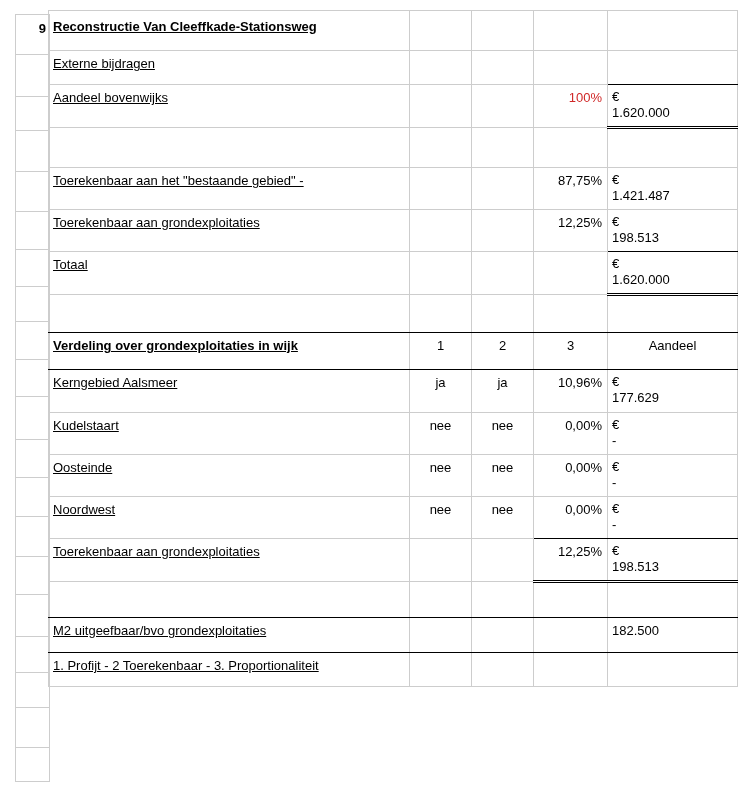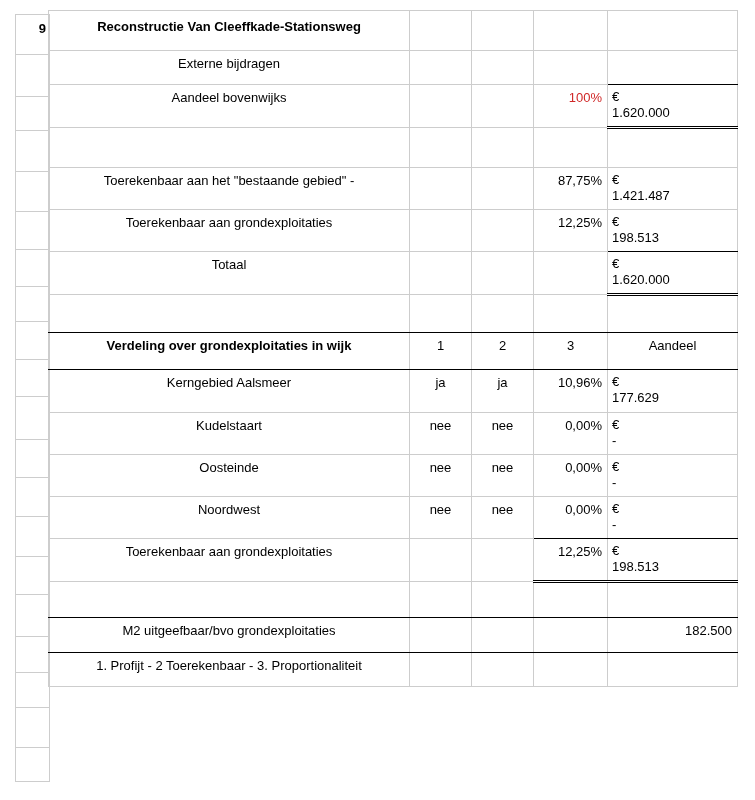--- a/index.html
+++ b/index.html
@@ -16,24 +16,24 @@
            border-left:1px solid var(--grid);border-right:1px solid var(--grid);
            border-top:1px solid var(--grid);}
   #row-col .rc{box-sizing:border-box;border-bottom:1px solid var(--grid);}
   #row-col .rc9{font-weight:bold;text-align:right;padding:6px 3px 0 0;}
 
   
   #sheet{position:absolute;left:48px;top:10px;}
   table{border-collapse:collapse;table-layout:fixed;width:689px;}
   td{border:1px solid var(--grid);vertical-align:top;padding:5px 4px;
      white-space:pre-line;overflow:hidden;box-sizing:border-box;line-height:16px;}
-  .lbl{text-align:center;}
+  .lbl{text-align:left;text-decoration:underline;}
   .ctr{text-align:center;}
   .pct{text-align:right;padding-right:5px;}
-  .num{text-align:right;padding-right:5px;}
+  .num{padding-right:5px;}
   .amt{text-align:left;padding-top:4px;line-height:16px;}
   .bold{font-weight:bold;}
   .title{padding-top:8px;}
   .red{color:var(--red);}
   .bbk{border-bottom:1px solid var(--ink);}
   .bdbl{border-bottom:3px double var(--ink);}
 </style>
 </head>
 <body>
 

